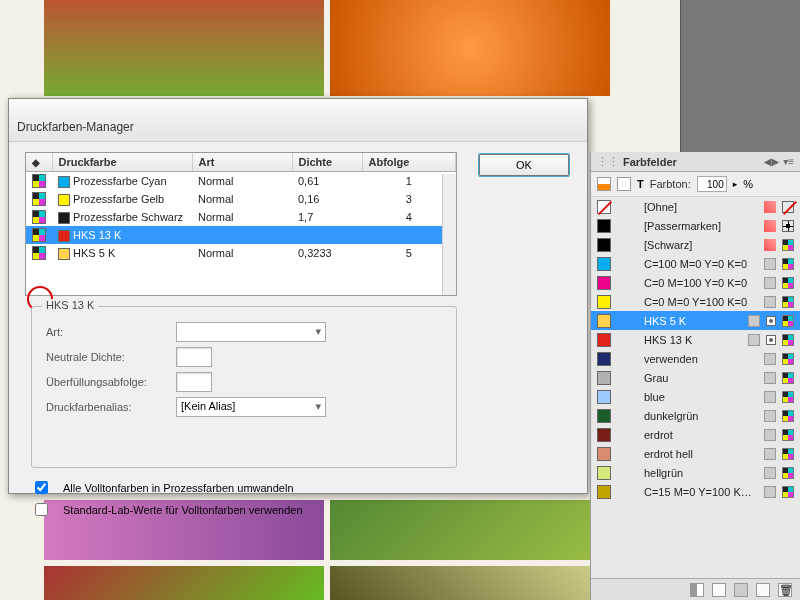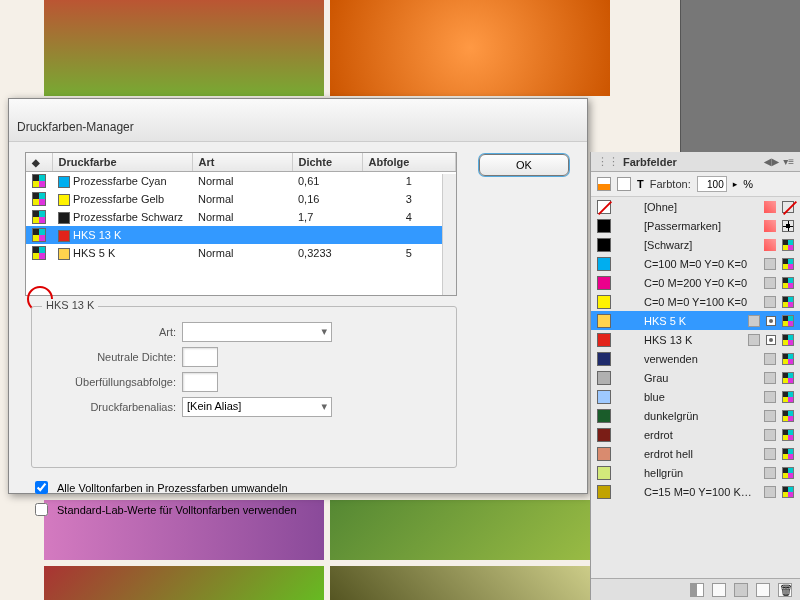--- a/index.html
+++ b/index.html
@@ -14,32 +14,32 @@
 .table-wrap { position: absolute; left: 16px; top: 10px; right: 130px; height: 144px; border: 1px solid #999; background: #fff; overflow: hidden; }
 .tbl { width: 100%; border-collapse: collapse; }
 .tbl th { background: linear-gradient(#f8f8f8,#e8e8e8); border-right: 1px solid #ccc; border-bottom: 1px solid #aaa; text-align: left; padding: 3px 6px; font-weight: bold; color: #333; }
 .tbl td { padding: 2px 6px; border-bottom: 0; color: #222; white-space: nowrap; }
 .tbl tr.sel td { background: #3399ff; color: #fff; }
 .col-icon { width: 22px; text-align: center; }
 .swatch { display: inline-block; width: 12px; height: 12px; border: 1px solid #666; vertical-align: middle; }
 .icon-ink { display:inline-block;width:14px;height:14px;background:conic-gradient(#0cc 0 25%,#d3d 0 50%,#ee0 0 75%,#222 0);border:1px solid #666;vertical-align:middle; }
 .circle { position:absolute;left:18px;top:144px;width:26px;height:26px;border:2px solid #d00;border-radius:50%;pointer-events:none; }
 .scroll-gutter{position:absolute;right:0;top:21px;bottom:0;width:14px;background:#eee;border-left:1px solid #ccc;}
-.btn { position: absolute; right: 18px; width: 90px; height: 22px; background: linear-gradient(#fdfdfd,#e9e9e9); border: 1px solid #777; border-radius: 6px; text-align: center; line-height: 20px; cursor: pointer; }
+.btn { position: absolute; right: 18px; width: 90px; height: 22px; background: linear-gradient(#fdfdfd,#e9e9e9); border: 1px solid #777; border-radius: 1px; text-align: center; line-height: 20px; cursor: pointer; }
 .btn.ok { top: 12px; box-shadow: 0 0 0 1px #5ad; }
 .btn.back { top: 42px; }
 .group { position: absolute; left: 22px; top: 164px; right: 130px; height: 162px; border: 1px solid #bbb; border-radius: 3px; padding: 10px 14px; background: #f0f0f0; }
 .group-title { position: absolute; top: -8px; left: 10px; background: #f0f0f0; padding: 0 4px; color: #444; }
 .form-row { display: flex; align-items: center; margin: 5px 0; }
-.form-row label { width: 130px; text-align: right; margin-right: 6px; color: #555; }
+.form-row label { width: 130px; text-align: left; color: #555; }
 .inp { height: 20px; border: 1px solid #aaa; box-shadow: inset 1px 1px 2px #ddd; background: #fff; padding: 0 4px; }
 .inp.sm { width: 36px; }
 .combo { height: 20px; width: 150px; border: 1px solid #aaa; background: #fff; position: relative; padding: 2px 4px; }
 .combo::after { content: "▾"; position: absolute; right: 4px; top: 2px; color: #666; }
-.check-row { position: absolute; left: 22px; display: flex; align-items: center; gap: 6px; }
+.check-row { position: absolute; left: 22px; display: flex; align-items: center; gap: 12px; }
 .check-row input { width: 13px; height: 13px; }
 .panel { position: absolute; right: 0; top: 152px; width: 210px; bottom: 0; background: #e8e8e8; border-left: 1px solid #999; }
 .panel-tab { background: #e0e0e0; border-bottom: 1px solid #aaa; padding: 3px 6px; display:flex; align-items:center; gap:4px; }
 .panel-tab .ttl { font-weight: bold; color: #333; flex:1; }
 .panel-tab .exp{font-size:10px;color:#666;}
 .panel-tools { display: flex; align-items: center; gap: 6px; padding: 4px 6px; border-bottom: 1px solid #ccc; background:#eee; }
 .panel-tools .ticon{width:14px;height:14px;border:1px solid #999;background:#fff;}
 .panel-tools label{color:#333;}
 .panel-tools input{width:30px;height:16px;border:1px solid #aaa;background:#fff;font-size:10px;text-align:right;padding:0 2px;}
 .sw-list { overflow: auto; height: 345px; }
@@ -196,21 +196,21 @@
         <span class="sw-ic cmyk"></span>
       </div>
       <div class="sw-row">
         <span class="sw-chip" style="background:#00aeef"></span>
         <span class="sw-name">C=100 M=0 Y=0 K=0</span>
         <span class="sw-ic" style="background:#ccc;border:1px solid #999;"></span>
         <span class="sw-ic cmyk"></span>
       </div>
       <div class="sw-row">
         <span class="sw-chip" style="background:#ec008c"></span>
-        <span class="sw-name">C=0 M=200 Y=0 K=0</span>
+        <span class="sw-name">C=0 M=100 Y=0 K=0</span>
         <span class="sw-ic" style="background:#ccc;border:1px solid #999;"></span>
         <span class="sw-ic cmyk"></span>
       </div>
       <div class="sw-row">
         <span class="sw-chip" style="background:#fff200"></span>
         <span class="sw-name">C=0 M=0 Y=100 K=0</span>
         <span class="sw-ic" style="background:#ccc;border:1px solid #999;"></span>
         <span class="sw-ic cmyk"></span>
       </div>
       <div class="sw-row sel">

